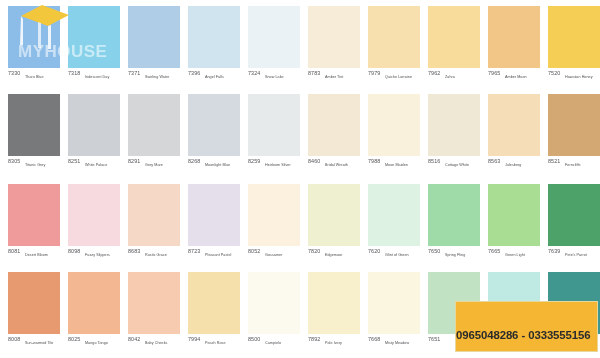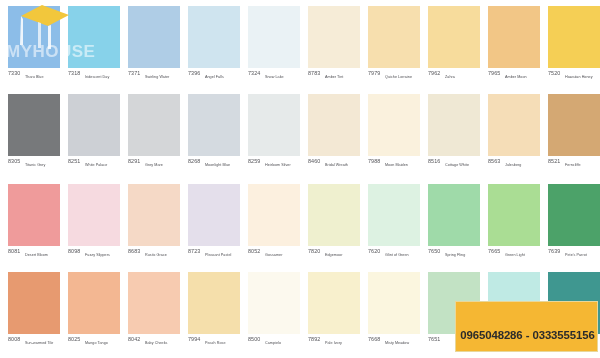--- a/index.html
+++ b/index.html
@@ -89,21 +89,21 @@
   }
   #logo-mark {
     position: absolute;
     left: 8px;
     top: 2px;
     width: 62px;
     height: 46px;
   }
   #logo-wordmark {
     position: absolute;
-    left: 2px;
+    left: 14px;
     top: 40px;
     width: 148px;
     font-size: 17px;
     font-weight: bold;
     letter-spacing: 0.5px;
     color: rgba(255,255,255,0.55);
     line-height: 20px;
     white-space: nowrap;
   }
 
@@ -127,21 +127,20 @@
     font-size: 8.6px;
     letter-spacing: 1.1px;
     color: rgba(255,255,255,0.72);
     white-space: nowrap;
   }
   #contact-phones {
     position: absolute;
     left: 0;
     top: 27px;
     width: 143px;
-    text-align: center;
     font-size: 11.4px;
     font-weight: bold;
     letter-spacing: -0.1px;
     color: #2b2b2b;
     white-space: nowrap;
   }
 </style>
 </head>
 <body>
 

